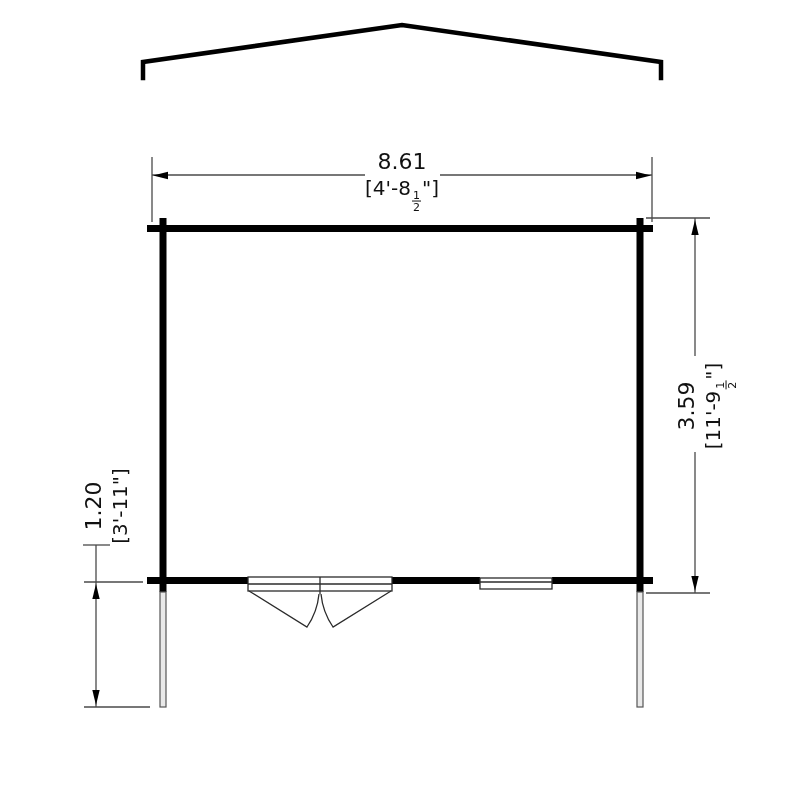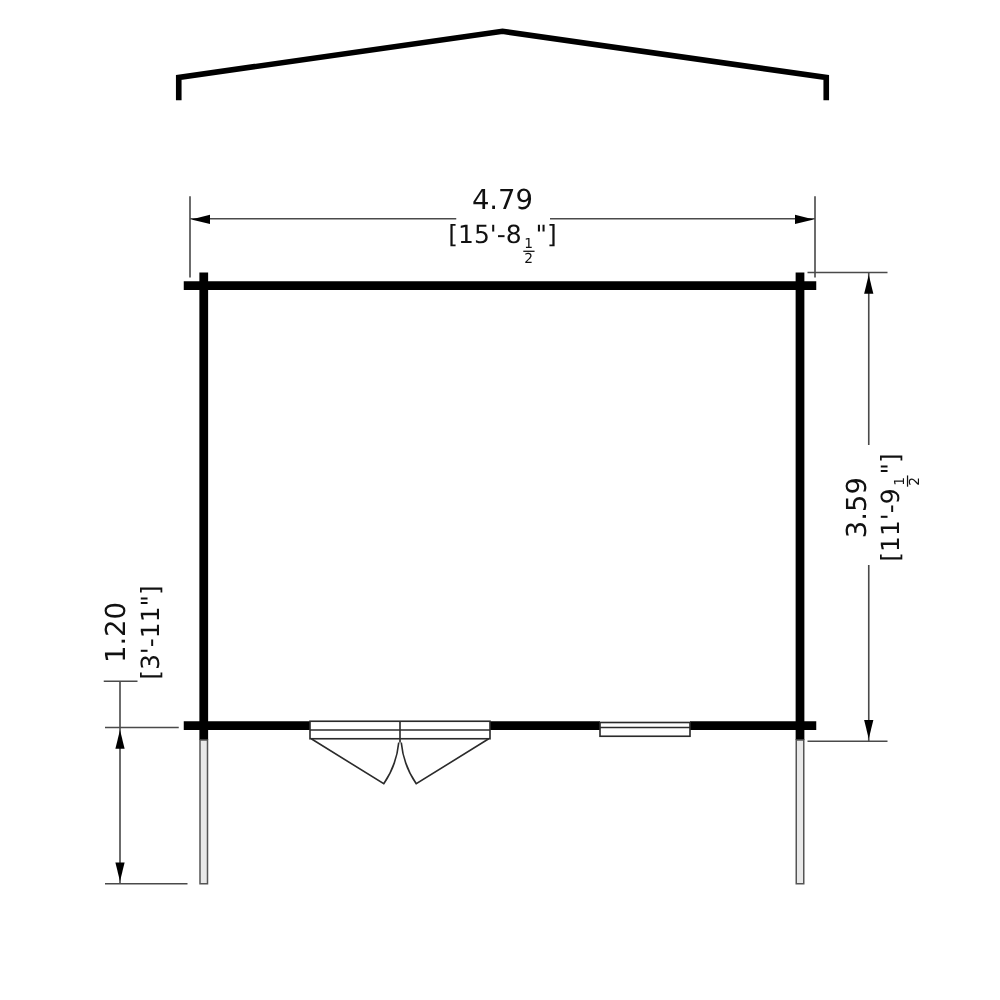--- a/index.html
+++ b/index.html
@@ -81,22 +81,22 @@
       <line x1="480" y1="582" x2="552" y2="582"></line>
     </g>
 
     <g fill="#e9e9e9" stroke="#555555" stroke-width="1.2">
       <rect x="160" y="592" width="6" height="115"></rect>
       <rect x="637" y="592" width="6" height="115"></rect>
     </g>
   </svg>
 
   <div class="dim-label ctr" style="left:402px;top:181px;">
-    <span class="metric">4.79</span>
-    <span class="imperial"><span>[15'-8</span><span class="frac">
+    <span class="metric">8.61</span>
+    <span class="imperial"><span>[4'-8</span><span class="frac">
           <span class="num">1</span>
           <span class="den">2</span>
         </span><span>"]</span></span>
   </div>
 
   <div class="dim-label rot" style="left:706px;top:406px;">
     <span class="metric">3.59</span>
     <span class="imperial"><span>[11'-9</span><span class="frac">
           <span class="num">1</span>
           <span class="den">2</span>

